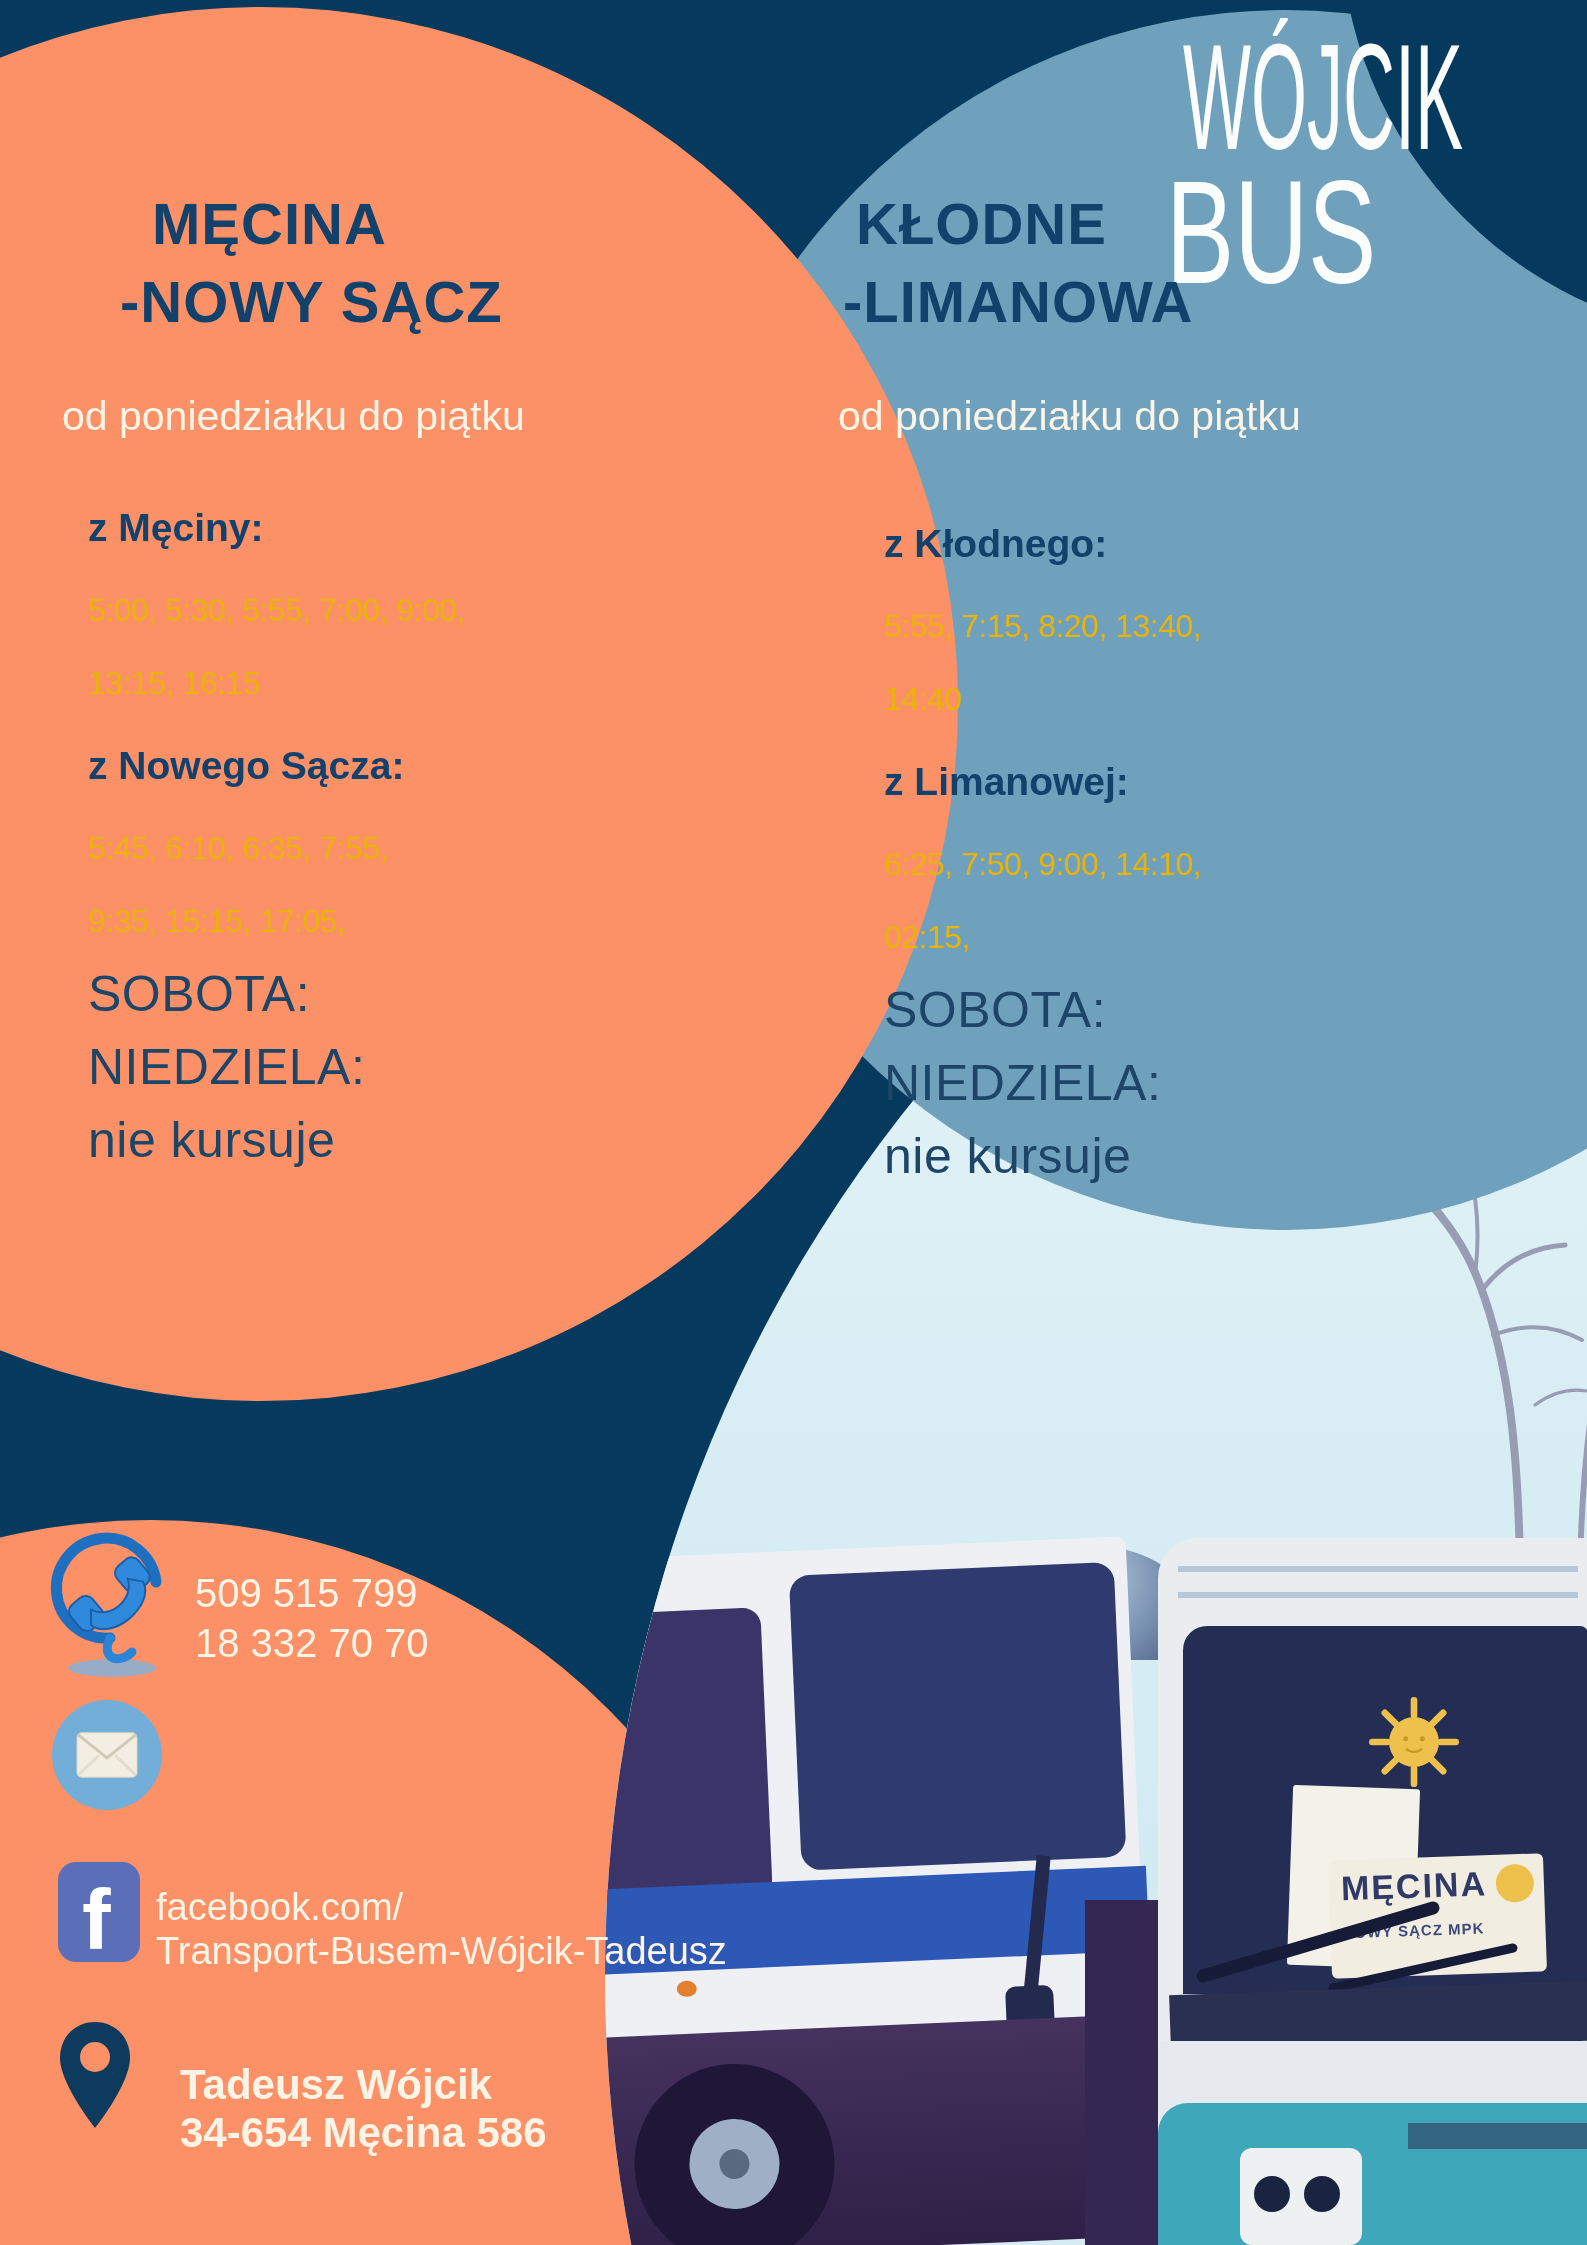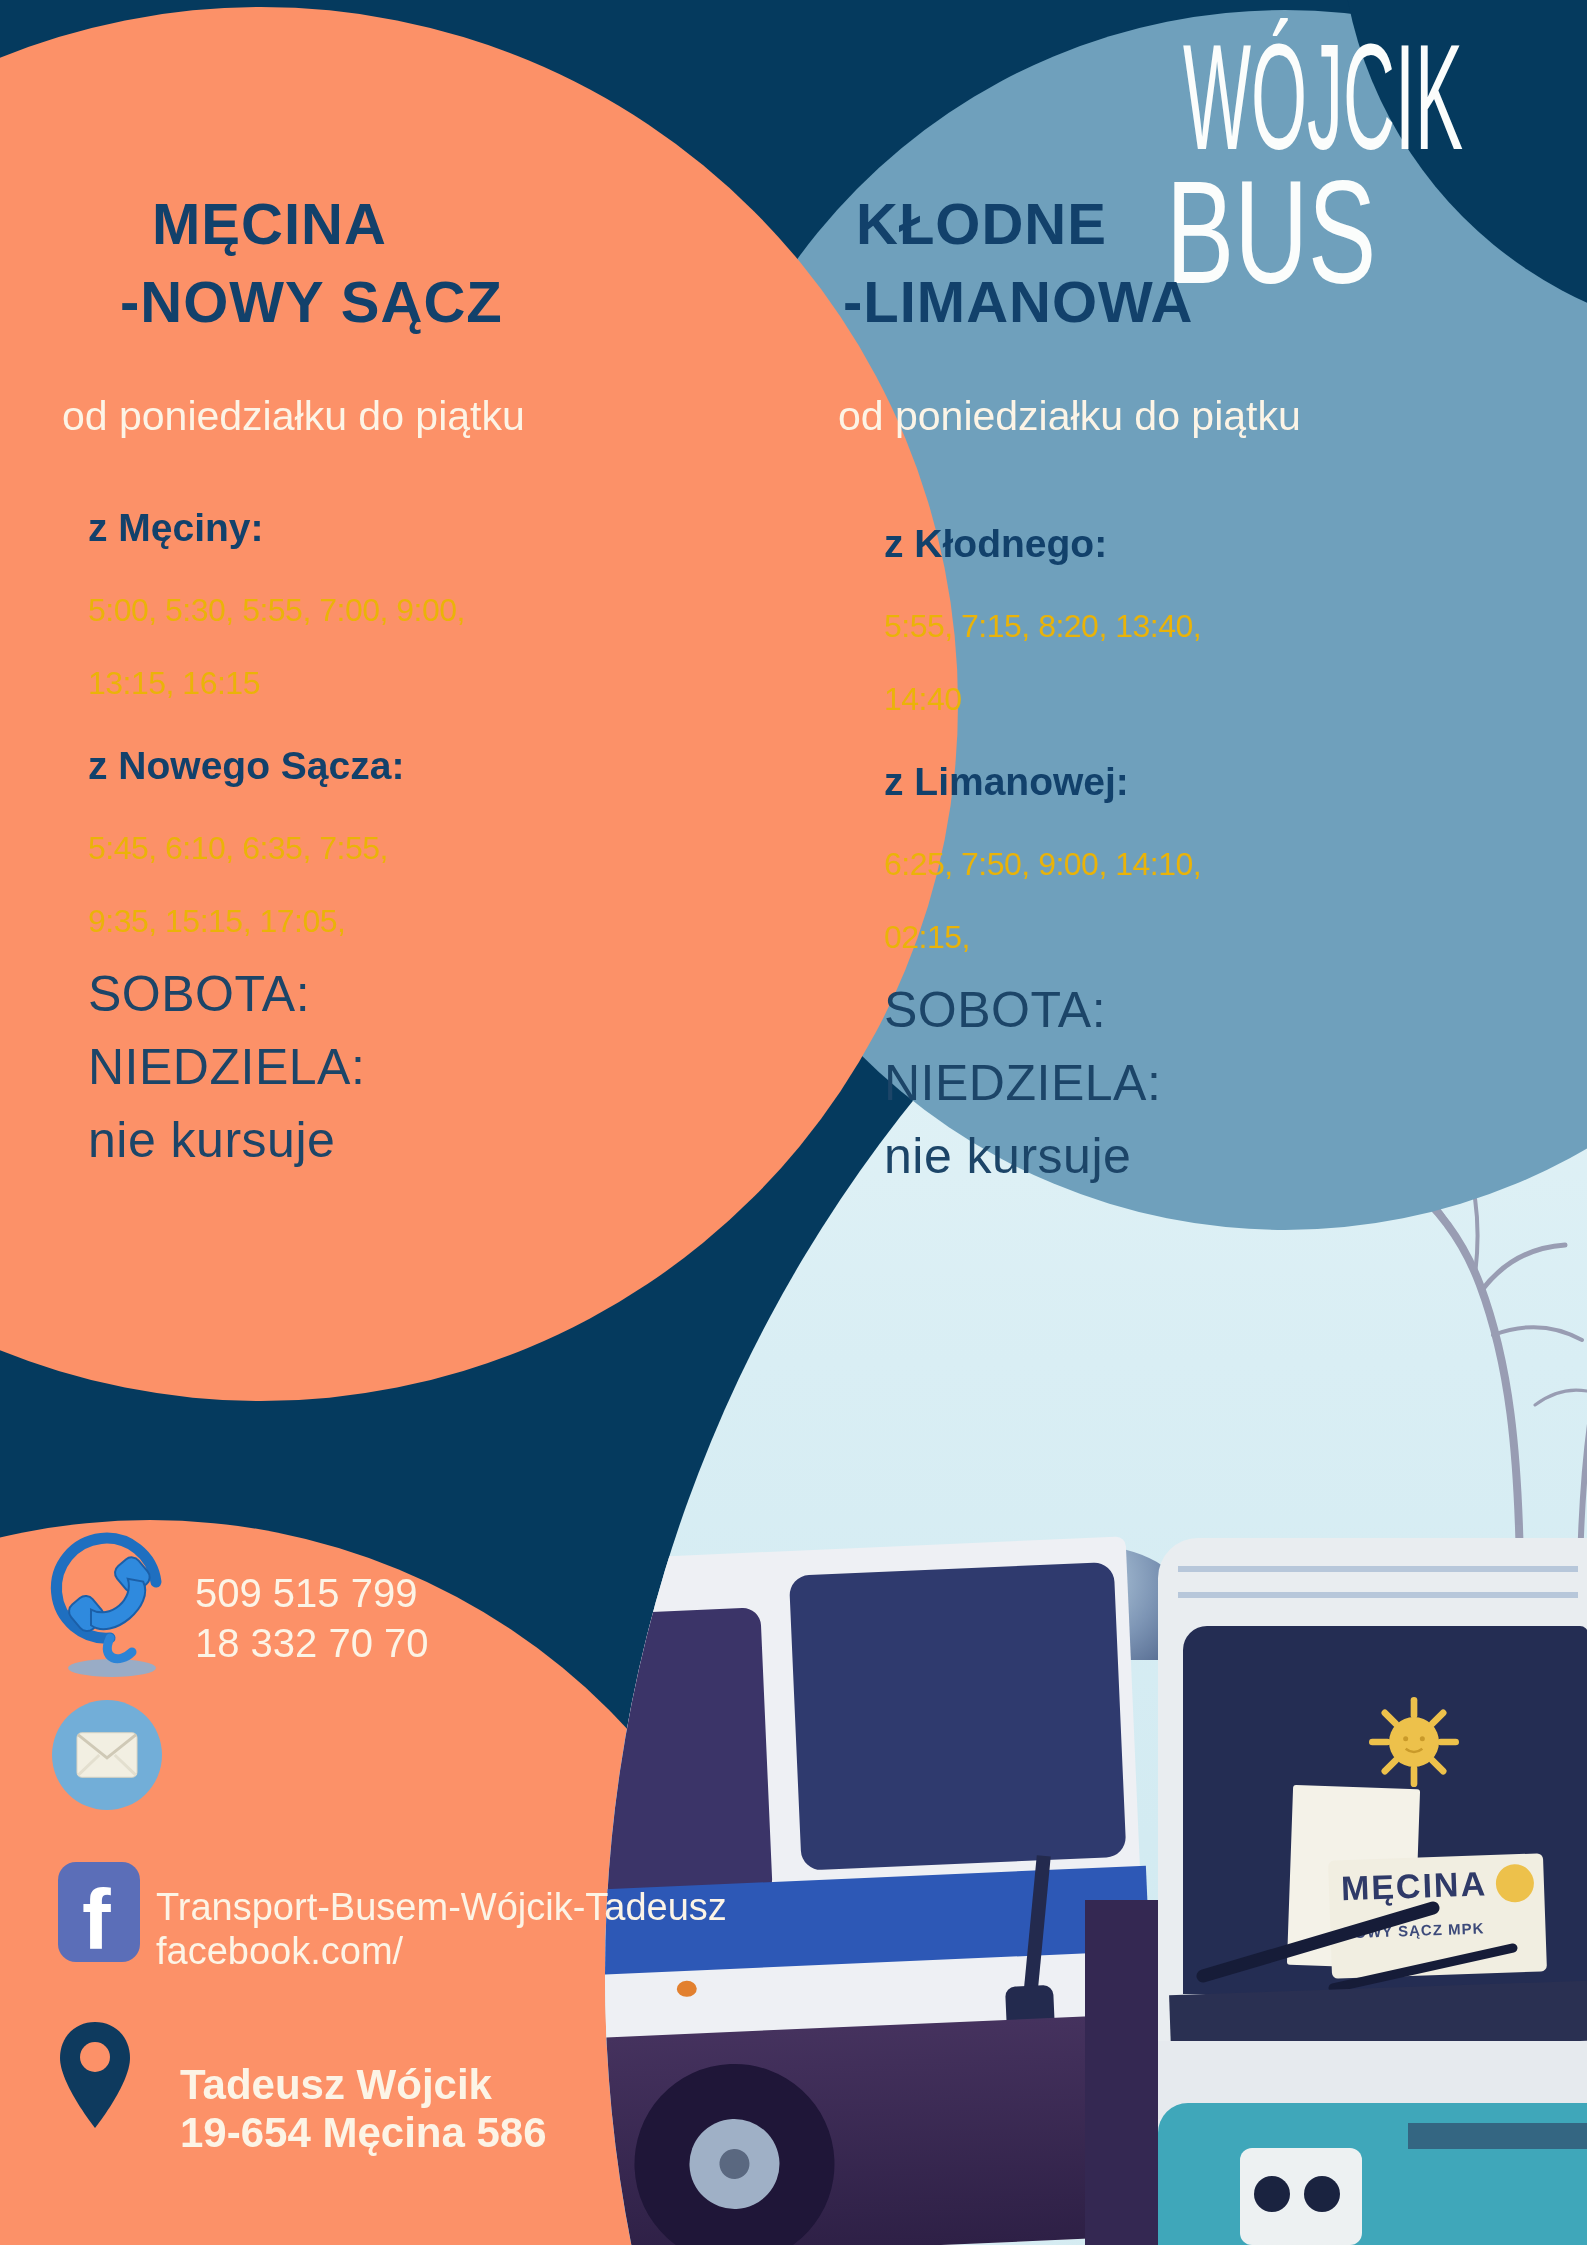--- a/index.html
+++ b/index.html
@@ -225,26 +225,26 @@
       <rect x="1" y="1" width="62" height="46" rx="5" fill="#f2efe2" stroke="#d8d3c2"></rect>
       <path d="M2,3 L32,27 L62,3" fill="none" stroke="#cfc9b6" stroke-width="3"></path>
       <path d="M2,45 L24,24 M62,45 L40,24" stroke="#e3dfcf" stroke-width="3"></path>
     </svg>
   </div>
 
   <div class="abs fb-badge">
       <span>f</span>
     </div>
   <div class="abs contact-text fb-text">
+    <div>facebook.com/</div>
     <div>Transport-Busem-Wójcik-Tadeusz</div>
-    <div>facebook.com/</div>
   </div>
 
   <svg class="abs pin-badge" width="70" height="110" viewBox="0 0 70 110">
     <path d="M35,0 C15,0 0,15 0,36 C0,62 35,106 35,106 C35,106 70,62 70,36 C70,15 55,0 35,0 Z" fill="#0e3a5e"></path>
     <circle cx="35" cy="35" r="15" fill="#fc9168"></circle>
   </svg>
   <div class="abs contact-text addr-text">
     <div>Tadeusz Wójcik</div>
-    <div>19-654 Męcina 586</div>
+    <div>34-654 Męcina 586</div>
   </div>
 
 </div>
 
 </body></html>

